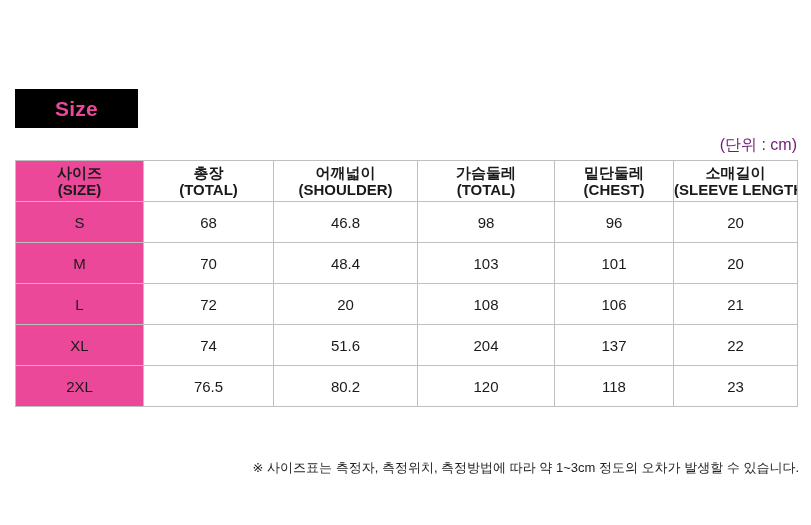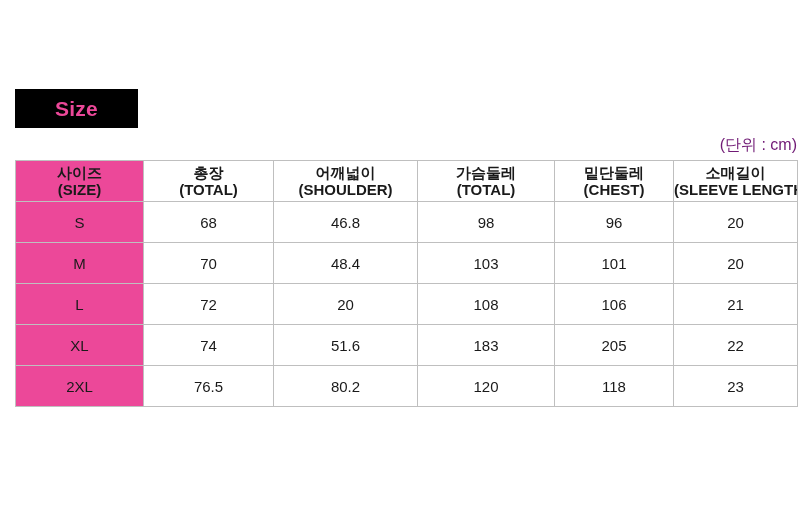--- a/index.html
+++ b/index.html
@@ -156,30 +156,31 @@
         <td>20</td>
         <td>108</td>
         <td>106</td>
         <td>21</td>
       </tr>
 
       <tr class="data-row">
         <td class="row-head">XL</td>
         <td>74</td>
         <td>51.6</td>
-        <td>183</td>
-        <td>205</td>
+        <td>204</td>
+        <td>137</td>
         <td>22</td>
       </tr>
 
       <tr class="data-row">
         <td class="row-head">2XL</td>
         <td>76.5</td>
         <td>80.2</td>
         <td>120</td>
         <td>118</td>
         <td>23</td>
       </tr>
     </tbody>
   </table>
 
+  <div class="footer-note">※ 사이즈표는 측정자, 측정위치, 측정방법에 따라 약 1~3cm 정도의 오차가 발생할 수 있습니다.</div>
 
 </div>
 
 </body></html>

